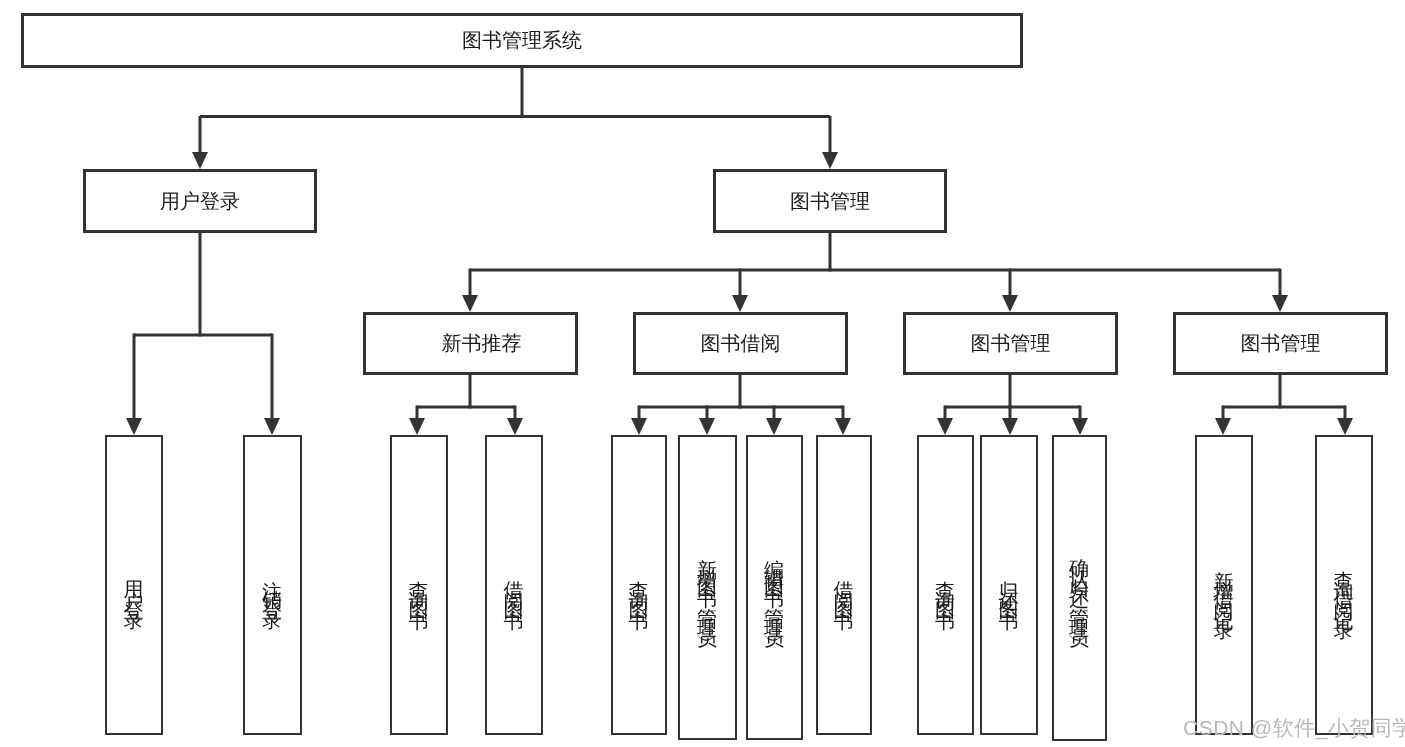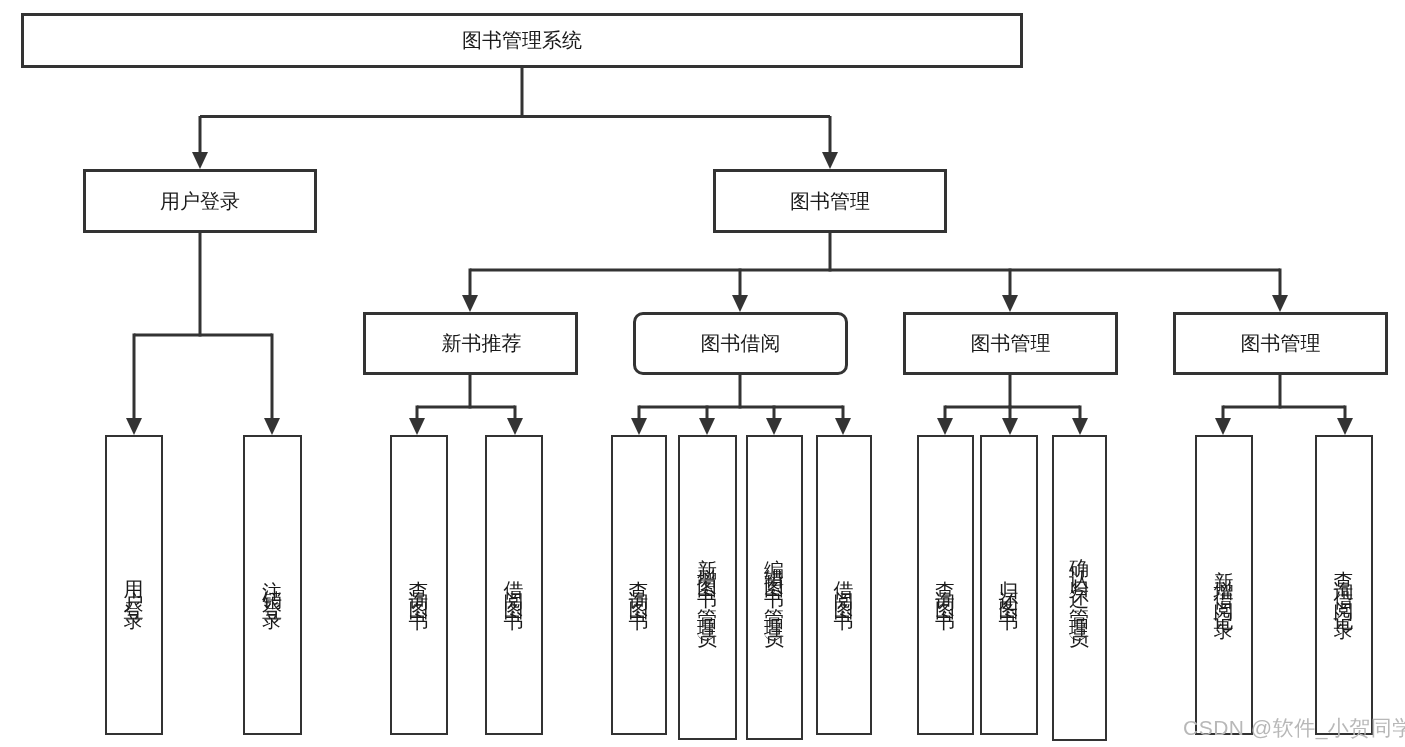--- a/index.html
+++ b/index.html
@@ -117,21 +117,21 @@
     <polygon points="1215,418 1231,418 1223,435"></polygon>
     <polygon points="1337,418 1353,418 1345,435"></polygon>
   </svg>
 
   <div class="box" style="left:21px; top:13px; width:1002px; height:55px;">图书管理系统</div>
 
   <div class="box" style="left:83px; top:169px; width:234px; height:64px;">用户登录</div>
   <div class="box" style="left:713px; top:169px; width:234px; height:64px;">图书管理</div>
 
   <div class="box" style="left:363px; top:312px; width:215px; height:63px;padding-left:22px;">新书推荐</div>
-  <div class="box" style="left:633px; top:312px; width:215px; height:63px;border-radius:10px;">图书借阅</div>
+  <div class="box" style="left:633px; top:312px; width:215px; height:63px;">图书借阅</div>
   <div class="box" style="left:903px; top:312px; width:215px; height:63px;">图书管理</div>
   <div class="box" style="left:1173px; top:312px; width:215px; height:63px;">图书管理</div>
 
   <div class="box vbox" style="left:105px; top:435px; width:58px; height:300px;">用户登录</div>
   <div class="box vbox" style="left:243px; top:435px; width:59px; height:300px;">注销登录</div>
 
   <div class="box vbox" style="left:390px; top:435px; width:58px; height:300px;">查询图书</div>
   <div class="box vbox" style="left:485px; top:435px; width:58px; height:300px;">借阅图书</div>
 
   <div class="box vbox" style="left:611px; top:435px; width:56px; height:300px;">查询图书</div>

